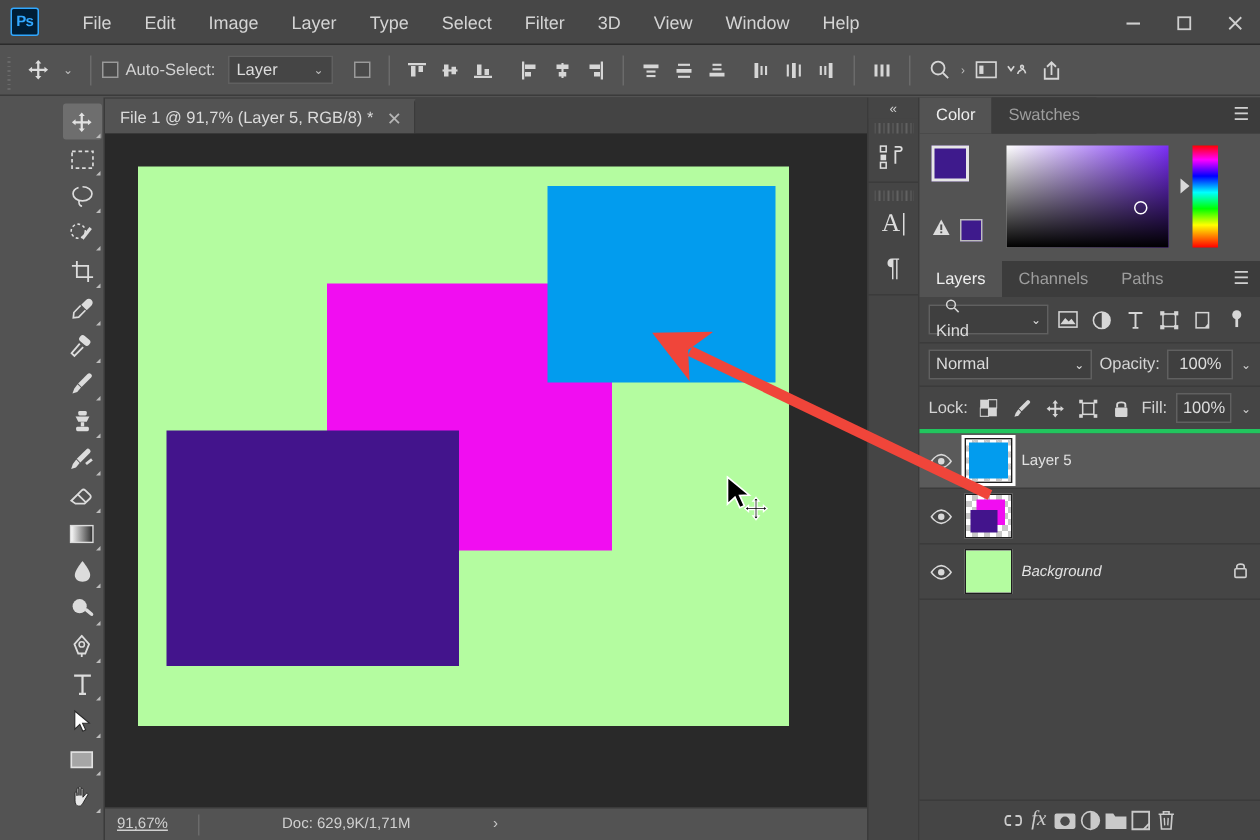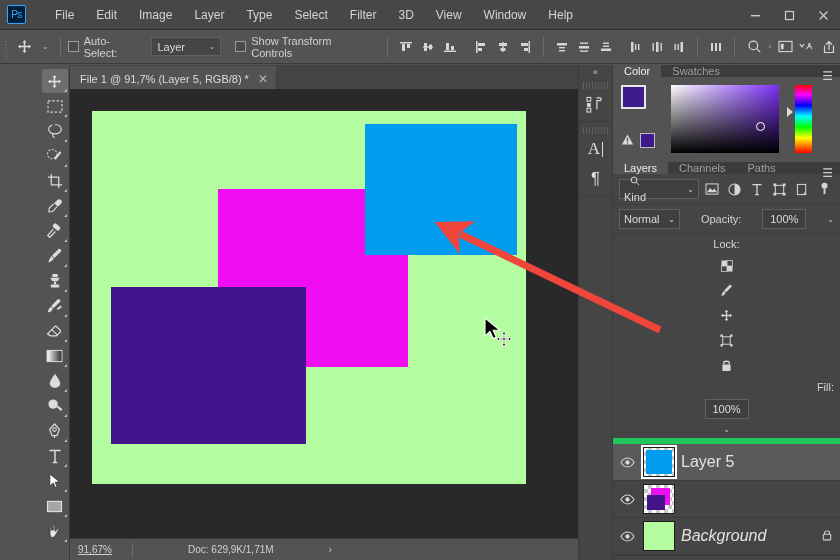--- a/index.html
+++ b/index.html
@@ -16,21 +16,21 @@
   
   .titlebar {
     height: 30px; background: #474747;
     display: flex; align-items: center;
     border-bottom: 1px solid #2b2b2b;
     position: relative;
   }
   .ps-logo {
     width: 19px; height: 19px; margin-left: 7px; margin-right: 18px;
     background: #001e36; border: 1px solid #31a8ff; border-radius: 2px;
-    color: #31a8ff; font-size: 10px; font-weight: normal;
+    color: #31a8ff; font-size: 10px; font-weight: bold;
     display: flex; align-items: center; justify-content: center;
     letter-spacing: -0.5px;
   }
   .menu { display: flex; align-items: center; gap: 0px; }
   .menu-item {
     padding: 3px 11px; color: #d4d4d4; font-size: 12px; cursor: default;
   }
   .winbtns { position: absolute; right: 0; top: 0; display: flex; height: 30px; }
   .winbtn {
     width: 34px; height: 100%;
@@ -136,35 +136,35 @@
   .huebar { width:17px; height:68px; position:relative;
     background: linear-gradient(to bottom,#ff0000 0%,#ff00ff 14%,#0000ff 30%,#00ffff 46%,#00ff00 62%,#ffff00 78%,#ff0000 100%);
     margin-left:8px;}
   .hue-marker { position:absolute; left:-8px; top:22px; width:0;height:0;
     border-top:5px solid transparent;border-bottom:5px solid transparent;border-left:6px solid #d9d9d9;}
   .layers-body { flex:1; background:#454545; display:flex; flex-direction:column;}
   .filter-row { display:flex; align-items:center; padding:5px 6px; gap:4px; border-bottom:1px solid #3b3b3b;}
   .kind-sel { background:#3f3f3f; border:1px solid #606060; height:20px; width:82px;
     display:flex;align-items:center;justify-content:space-between; padding:0 4px; font-size:11px; color:#dcdcdc;}
   .ficon { width:19px;height:19px;display:flex;align-items:center;justify-content:center;color:#d8d8d8;font-size:12px;}
-  .blend-row { display:flex; align-items:center; padding:4px 6px; gap:21px; border-bottom:1px solid #3b3b3b;}
+  .blend-row { display:flex; align-items:center; padding:4px 6px; gap:5px; border-bottom:1px solid #3b3b3b;}
   .blend-sel { background:#3f3f3f; border:1px solid #606060; height:20px; flex:1;
     display:flex;align-items:center;justify-content:space-between; padding:0 4px; font-size:11px;color:#dcdcdc;}
   .numbox { background:#3f3f3f; border:1px solid #606060; height:20px; width:44px; display:flex;align-items:center;
     justify-content:center; font-size:11px; color:#dcdcdc;}
-  .lock-row { display:flex; align-items:center; padding:4px 6px; gap:6px; border-bottom:6px solid #22c55e;flex-direction:column;}
+  .lock-row { display:flex; align-items:center; padding:4px 6px; gap:6px; border-bottom:3px solid #22c55e;}
   .layer-row {
     height: 37px; display: flex; align-items: center; gap: 6px;
     border-bottom: 1px solid #3b3b3b; padding-left: 4px; position: relative;
   }
   .layer-row.selected { background: #5a5a5a; }
   .eye { width: 20px; display:flex; align-items:center; justify-content:center; }
   .thumb { width: 32px; height: 30px; border: 1px solid #1e1e1e; background:#fff; position:relative; overflow:hidden;}
   .thumb.sel-border { outline: 2px solid #ffffff; outline-offset: 0px; border-color:#1e1e1e;}
-  .layer-name { font-size: 16px; color: #e2e2e2; flex: 1; }
+  .layer-name { font-size: 10px; color: #e2e2e2; flex: 1; }
   .layer-name.italic { font-style: italic; }
   .lock-ico { margin-right: 8px; color:#cfcfcf; font-size:11px;}
   .panel-footer { height:27px; background:#454545; border-top:1px solid #3b3b3b;
     display:flex; align-items:center; justify-content:center; }
   .fbtn { width:17px;height:17px; display:flex;align-items:center;justify-content:center;color:#cacaca;}
   
   .checker {
     position:absolute; inset:0;
     background-image:
       linear-gradient(45deg,#c8c8c8 25%,transparent 25%,transparent 75%,#c8c8c8 75%),
@@ -223,21 +223,20 @@
   <div class="opt-group">
     <span class="chk"></span>
     <span class="opt-label">Auto-Select:</span>
   </div>
   <div class="dropdown" style="margin-left:8px;width:70px;">
     <span>Layer</span>
     <span class="caret" style="padding:0">⌄</span>
   </div>
   <div class="opt-group" style="margin-left:14px;">
     <span class="chk"></span>
-    <span class="opt-label">Show Transform Controls</span>
   </div>
   <div class="vsep" style="margin-left:12px;"></div>
 
   <div class="align-btn">
     <svg width="14" height="14" viewBox="0 0 14 14">
         <rect x="1" y="2" width="12" height="1.5" fill="#d6d6d6"></rect>
         <rect x="3" y="4" width="3" height="7" fill="#d6d6d6"></rect>
         <rect x="8" y="4" width="3" height="4" fill="#d6d6d6"></rect>
       </svg>
   </div>

